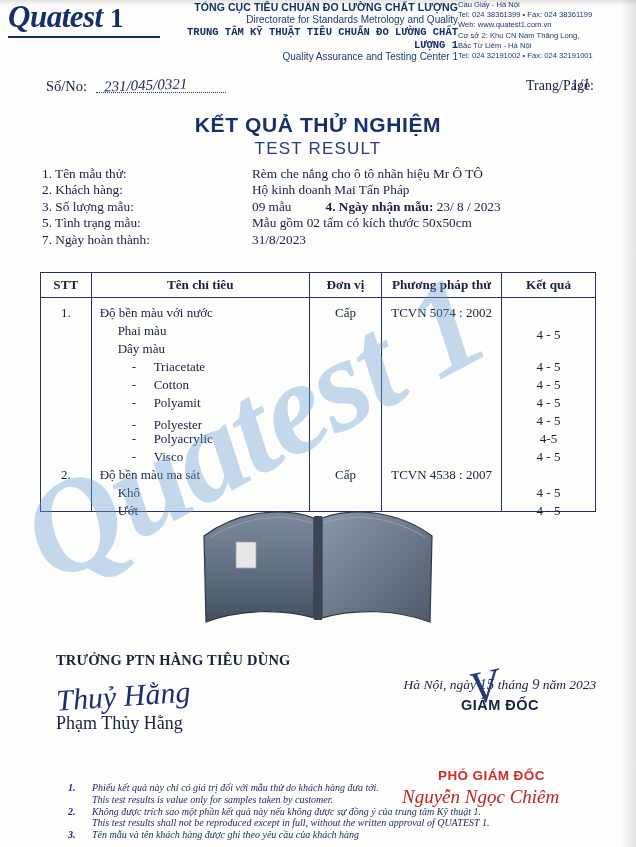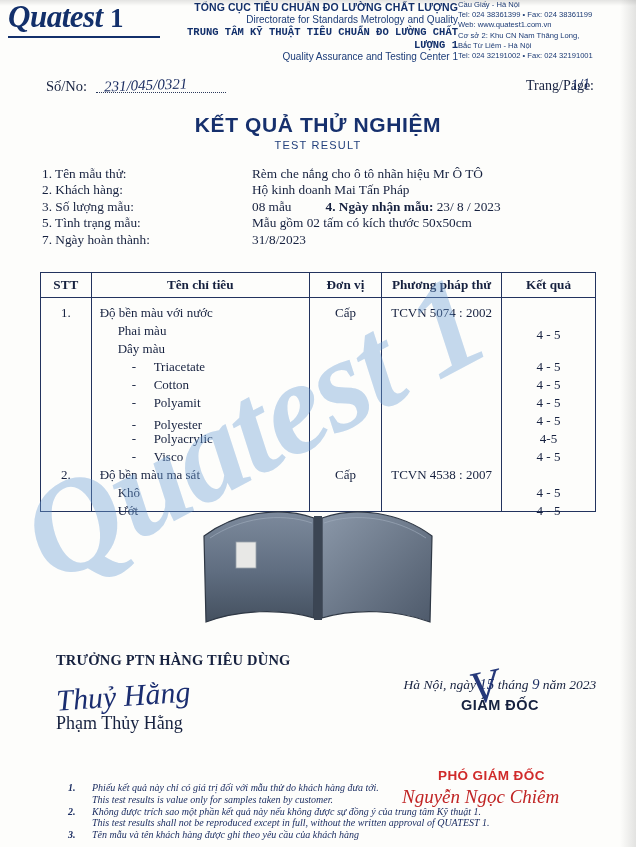--- a/index.html
+++ b/index.html
@@ -157,21 +157,21 @@
     font-size: 21px;
     letter-spacing: 0.6px;
     color: #16306d;
   }
   .title-sub {
     position: absolute;
     top: 139px;
     width: 636px;
     text-align: center;
     font-family: "Liberation Sans", sans-serif;
-    font-size: 11px;
+    font-size: 17px;
     letter-spacing: 1.2px;
     color: #23407c;
   }
 
   
   .info {
     position: absolute;
     top: 166px;
     left: 42px;
     width: 560px;
@@ -470,21 +470,21 @@
   <div class="title-sub">TEST RESULT</div>
 
   <div class="info">
     <div class="info-row">
       <span class="info-label"><span>1.</span> <span>Tên mẫu thử:</span></span><span class="info-value">Rèm che nắng cho ô tô nhãn hiệu Mr Ô TÔ</span>
     </div>
     <div class="info-row">
       <span class="info-label"><span>2.</span> <span>Khách hàng:</span></span><span class="info-value">Hộ kinh doanh Mai Tấn Pháp</span>
     </div>
     <div class="info-row">
-      <span class="info-label"><span>3.</span> <span>Số lượng mẫu:</span></span><span class="info-value">08 mẫu</span><span class="info-extra-label">4. Ngày nhận mẫu:</span> <span class="info-value">23/ 8 / 2023</span>
+      <span class="info-label"><span>3.</span> <span>Số lượng mẫu:</span></span><span class="info-value">09 mẫu</span><span class="info-extra-label">4. Ngày nhận mẫu:</span> <span class="info-value">23/ 8 / 2023</span>
     </div>
     <div class="info-row">
       <span class="info-label"><span>5.</span> <span>Tình trạng mẫu:</span></span><span class="info-value">Mẫu gồm 02 tấm có kích thước 50x50cm</span>
     </div>
     <div class="info-row">
       <span class="info-label"><span>7.</span> <span>Ngày hoàn thành:</span></span><span class="info-value">31/8/2023</span>
     </div>
   </div>
 
   <table class="tbl">

